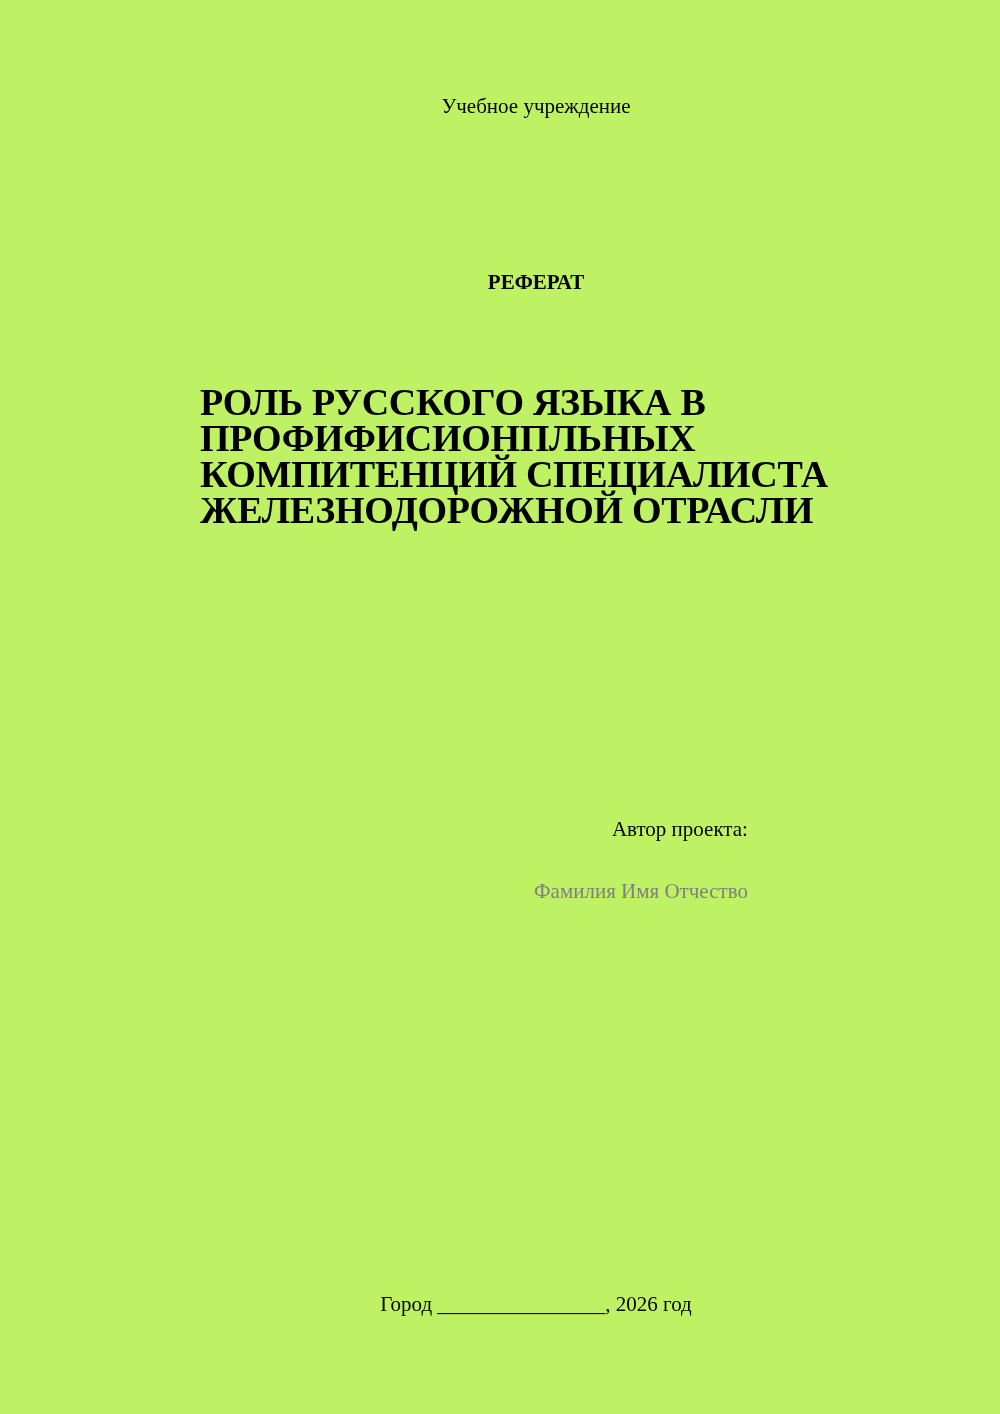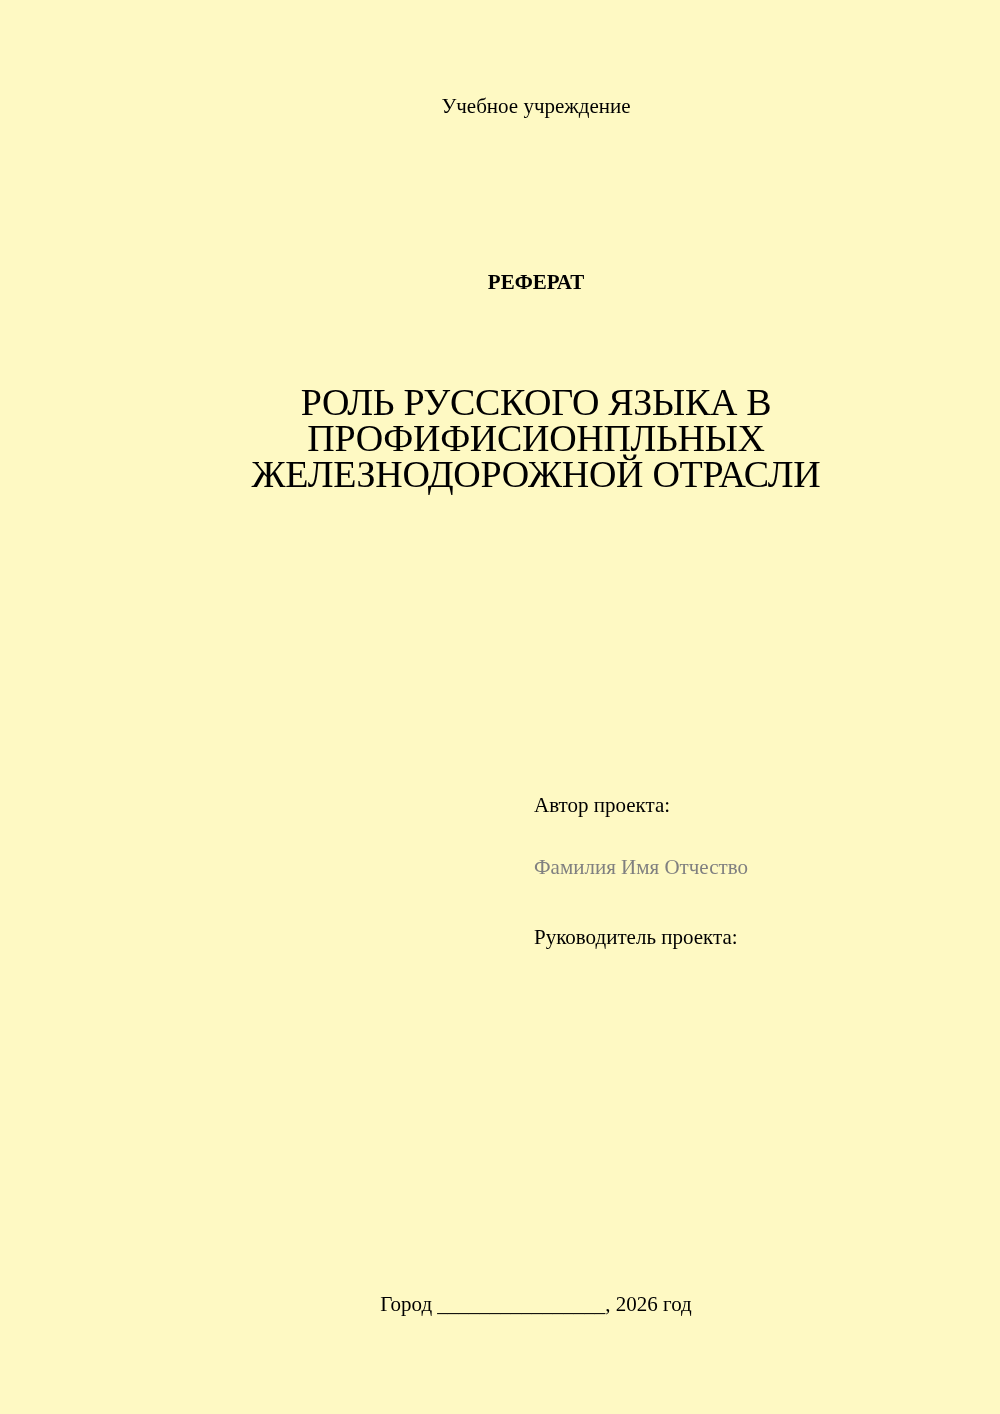--- a/index.html
+++ b/index.html
@@ -13,21 +13,21 @@
       position: relative;
       font-family: "Liberation Serif", "DejaVu Serif", serif;
       color: #000;
       overflow: hidden;
     }
     .page {
       position: absolute;
       left: 0; top: 0;
       width: 1000px;
       height: 1414px;
-      background: #fef9c3;
+      background: #bef264;
     }
     .institution {
       position: absolute;
       top: 92px;
       left: 0;
       width: 1072px;
       text-align: center;
       font-size: 21px;
       line-height: 28px;
     }
@@ -39,33 +39,34 @@
       text-align: center;
       font-size: 21px;
       font-weight: bold;
       line-height: 28px;
     }
     .title {
       position: absolute;
       top: 384px;
       left: 200px;
       width: 672px;
-      text-align: center;
+      text-align: left;
       font-size: 38px;
-      font-weight: normal;
+      font-weight: bold;
       line-height: 36px;
       letter-spacing: -0.3px;
     }
     .title span { display: block; }
     .credits {
       position: absolute;
       left: 534px;
-      top: 788px;
+      top: 812px;
       font-size: 21px;
       line-height: 35px;
+      text-align: right;
     }
     .credits .label { color: #000; }
     .credits .value { color: #808080; margin-top: 27px; }
     .credits .gap { height: 35px; }
     .footer {
       position: absolute;
       top: 1290px;
       left: 0;
       width: 1072px;
       text-align: center;
@@ -78,25 +79,25 @@
 
 <div class="page">
 
   <div class="institution">Учебное учреждение</div>
 
   <div class="doc-type">РЕФЕРАТ</div>
 
   <div class="title">
     <span>РОЛЬ РУССКОГО ЯЗЫКА В</span>
     <span>ПРОФИФИСИОНПЛЬНЫХ</span>
+    <span>КОМПИТЕНЦИЙ СПЕЦИАЛИСТА</span>
     <span>ЖЕЛЕЗНОДОРОЖНОЙ ОТРАСЛИ</span>
   </div>
 
   <div class="credits">
     <div class="label">Автор проекта:</div>
     <div class="value">Фамилия Имя Отчество</div>
     <div class="gap"></div>
-    <div class="label">Руководитель проекта:</div>
   </div>
 
   <div class="footer">Город ________________, 2026 год</div>
 
 </div>
 
 </body></html>

